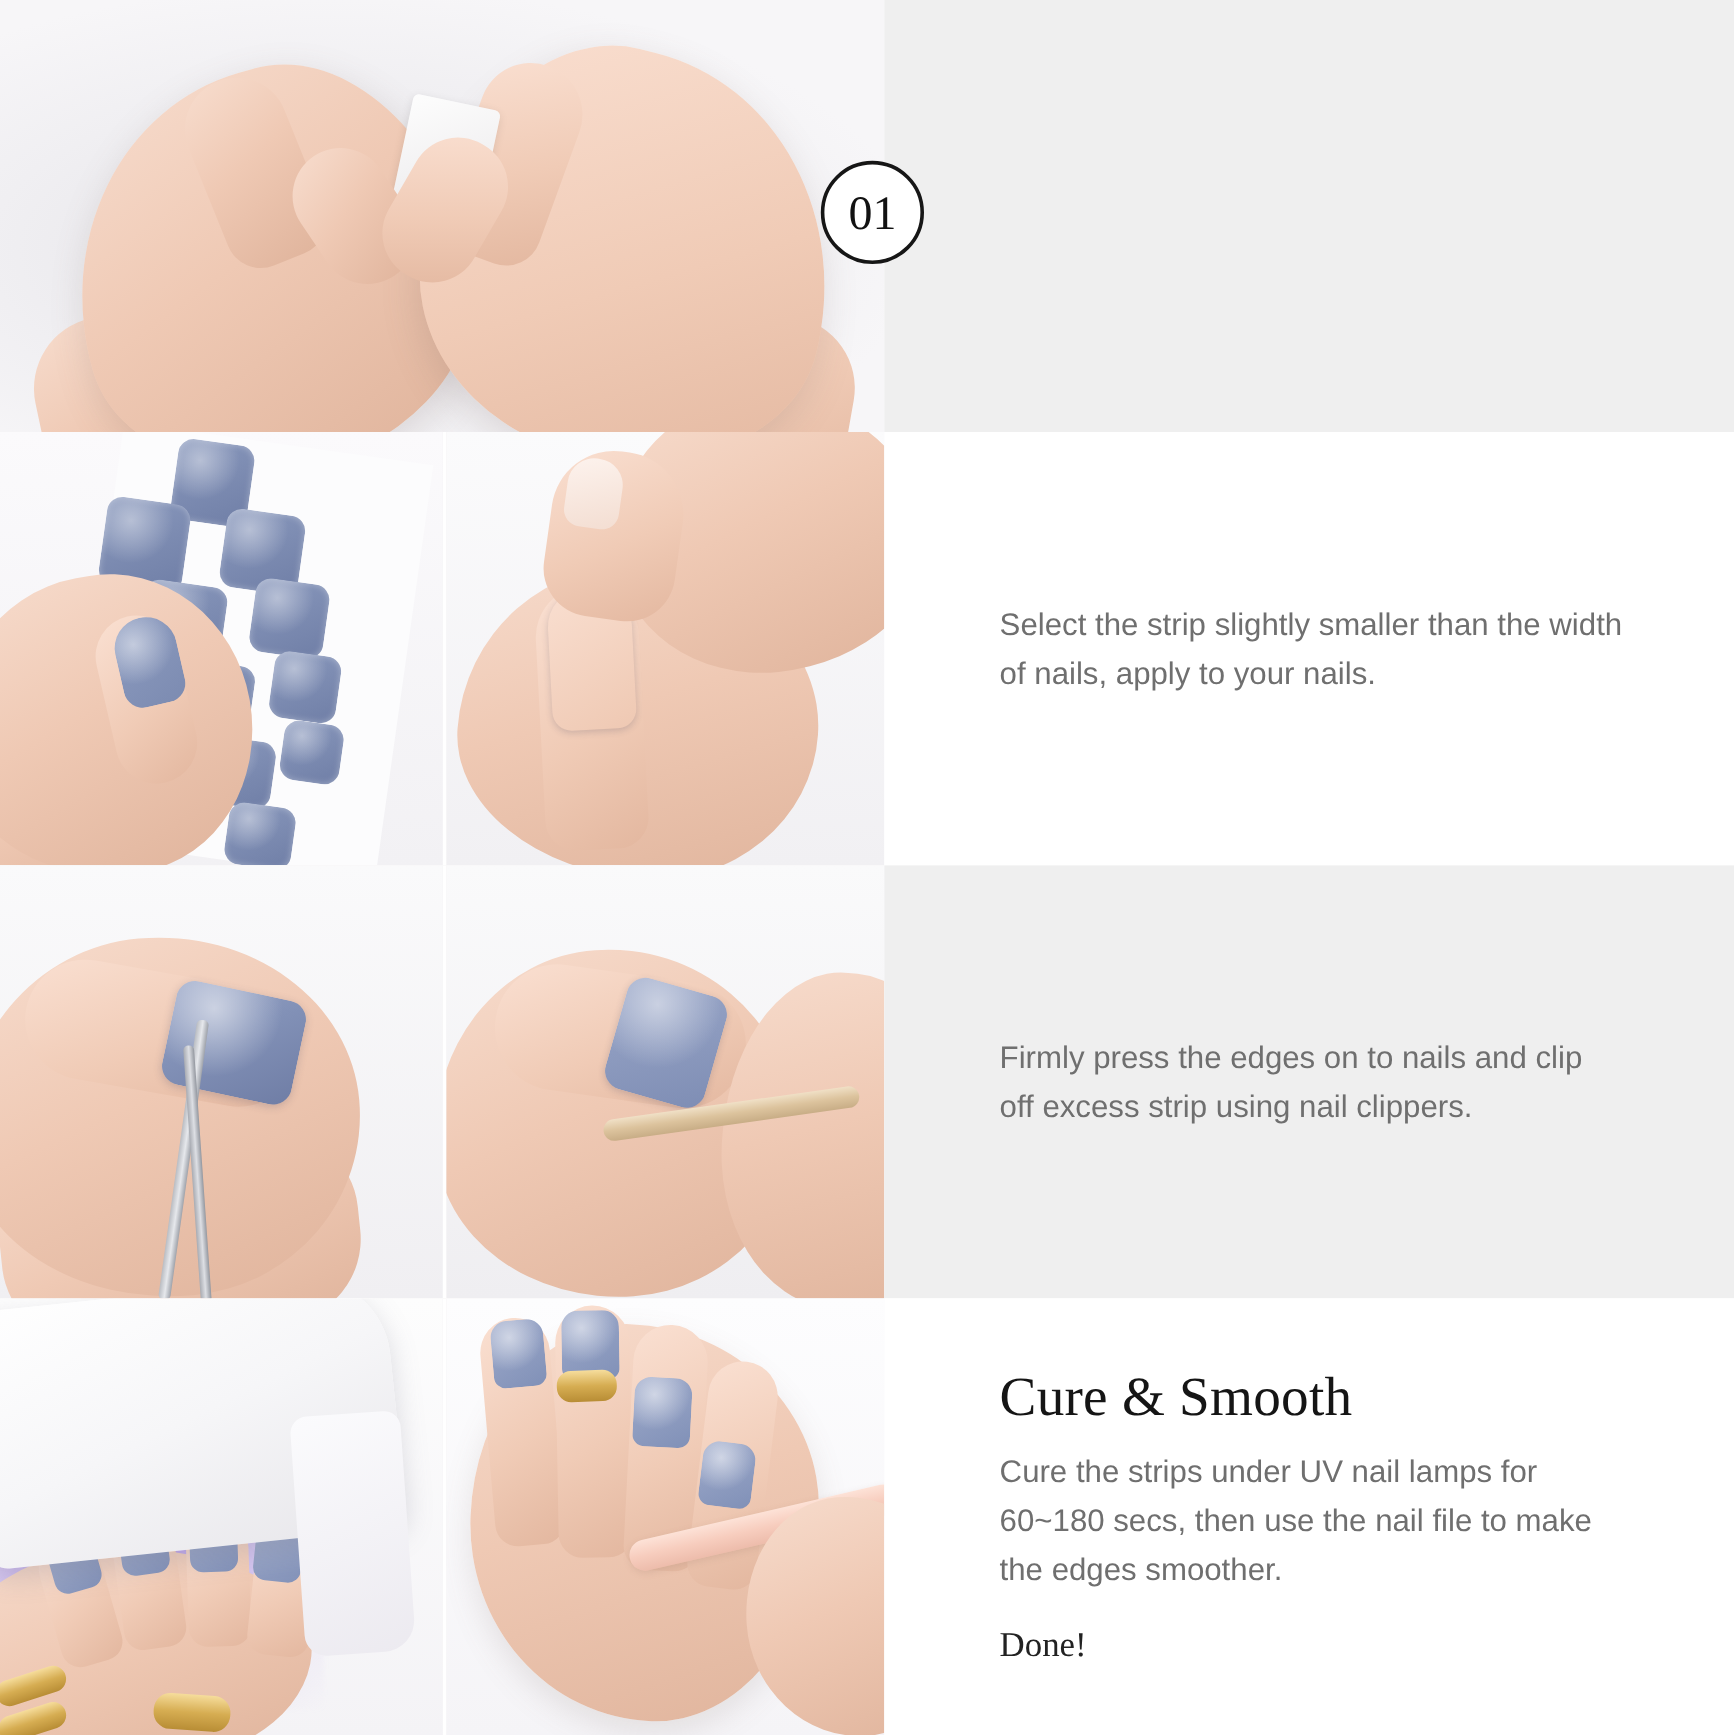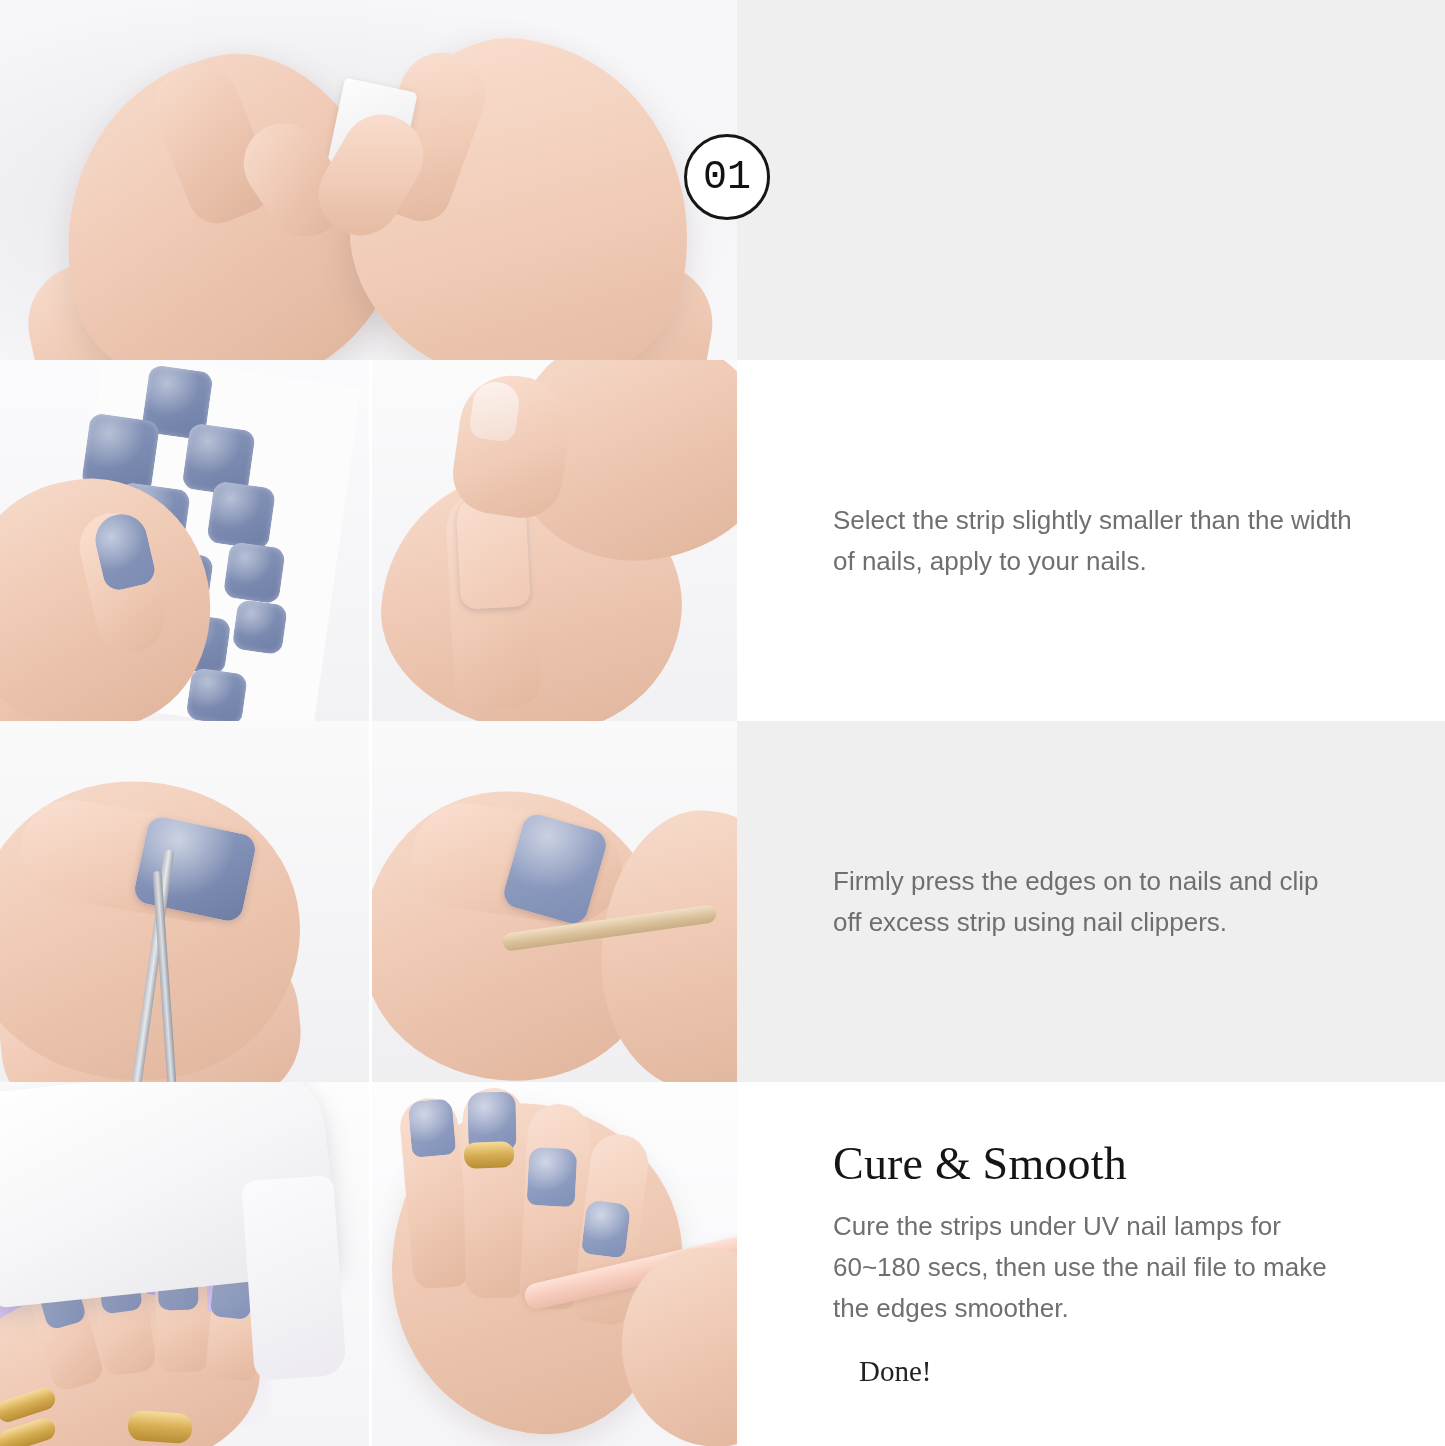--- a/index.html
+++ b/index.html
@@ -70,33 +70,32 @@
     line-height:41px;
     color:#6f6f6f;
     margin:0;
     max-width:520px;
   }
   .done{
     font-family:"Liberation Serif", serif;
     font-size:29px;
     color:#222222;
     margin-top:26px;
-    margin-left:26px;
   }
 
   
   .badge{
     position:absolute;
     width:86px;height:86px;
     border-radius:50%;
     background:#ffffff;
     border:3px solid #161616;
     box-sizing:border-box;
     display:flex;align-items:center;justify-content:center;
-    font-family:Liberation Mono, monospace;
+    font-family:Liberation Serif, serif;
     font-size:40px;
     color:#121212;
     left:684px;
     z-index:30;
     letter-spacing:0px;
   }
   .b1{top:134px;}
 
   
   .photo{position:absolute;inset:0;}

